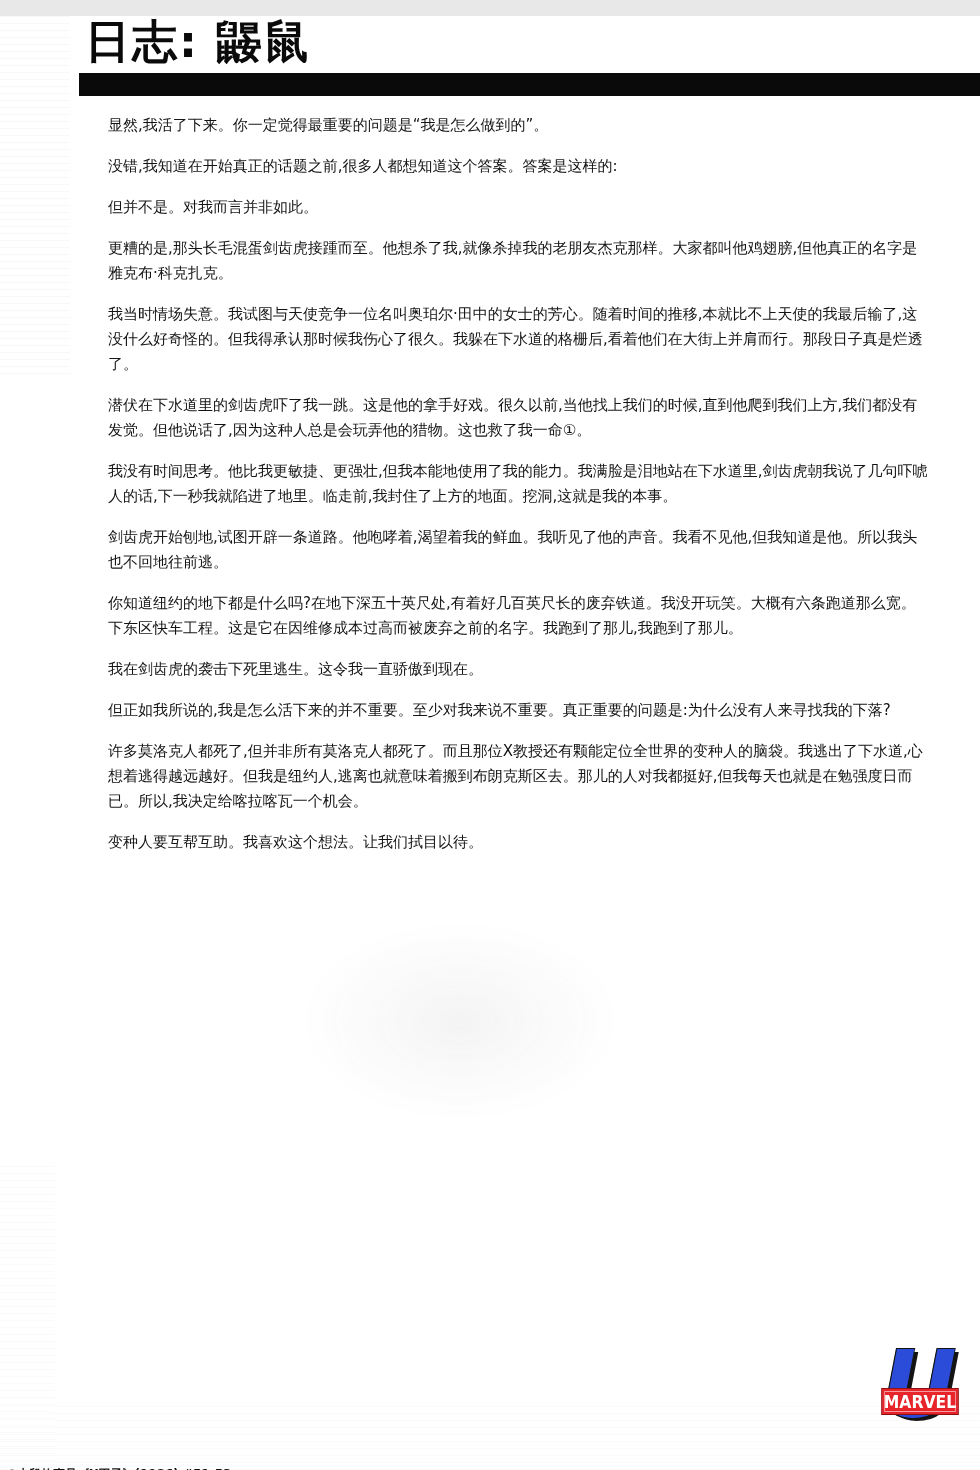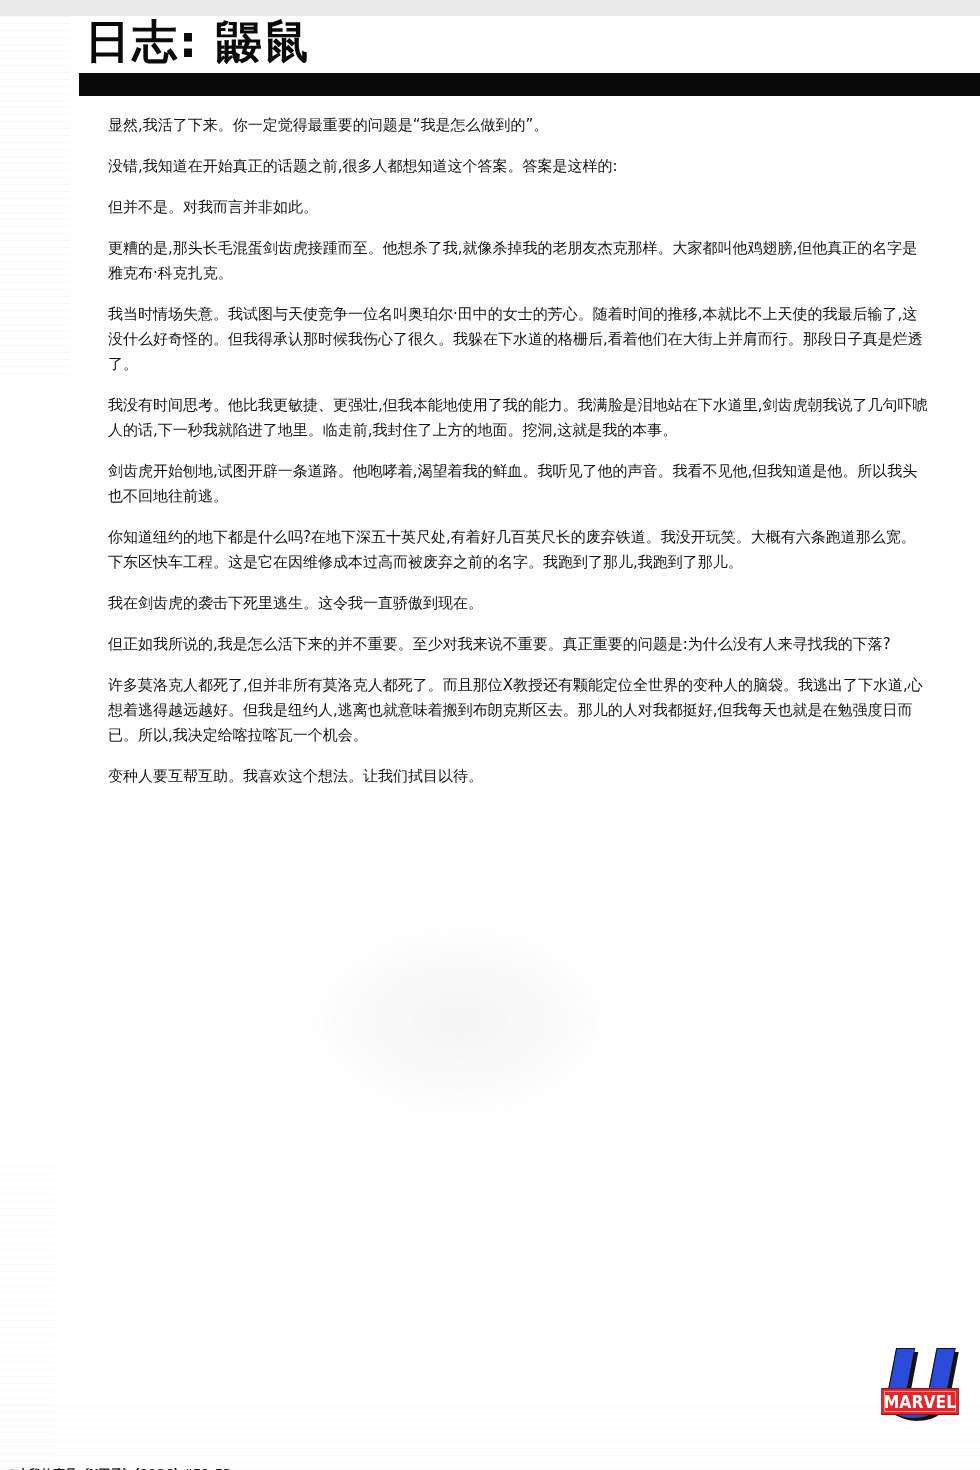--- a/index.html
+++ b/index.html
@@ -126,20 +126,21 @@
 
   <h1 class="page-title">日志: 鼹鼠</h1>
   <div class="title-bar"></div>
 
   <div class="journal-body">
     <p>显然,我活了下来。你一定觉得最重要的问题是“我是怎么做到的”。</p>
     <p>没错,我知道在开始真正的话题之前,很多人都想知道这个答案。答案是这样的:</p>
     <p>但并不是。对我而言并非如此。</p>
     <p>更糟的是,那头长毛混蛋剑齿虎接踵而至。他想杀了我,就像杀掉我的老朋友杰克那样。大家都叫他鸡翅膀,但他真正的名字是雅克布·科克扎克。</p>
     <p>我当时情场失意。我试图与天使竞争一位名叫奥珀尔·田中的女士的芳心。随着时间的推移,本就比不上天使的我最后输了,这没什么好奇怪的。但我得承认那时候我伤心了很久。我躲在下水道的格栅后,看着他们在大街上并肩而行。那段日子真是烂透了。</p>
+    <p>潜伏在下水道里的剑齿虎吓了我一跳。这是他的拿手好戏。很久以前,当他找上我们的时候,直到他爬到我们上方,我们都没有发觉。但他说话了,因为这种人总是会玩弄他的猎物。这也救了我一命①。</p>
     <p>我没有时间思考。他比我更敏捷、更强壮,但我本能地使用了我的能力。我满脸是泪地站在下水道里,剑齿虎朝我说了几句吓唬人的话,下一秒我就陷进了地里。临走前,我封住了上方的地面。挖洞,这就是我的本事。</p>
     <p>剑齿虎开始刨地,试图开辟一条道路。他咆哮着,渴望着我的鲜血。我听见了他的声音。我看不见他,但我知道是他。所以我头也不回地往前逃。</p>
     <p>你知道纽约的地下都是什么吗?在地下深五十英尺处,有着好几百英尺长的废弃铁道。我没开玩笑。大概有六条跑道那么宽。下东区快车工程。这是它在因维修成本过高而被废弃之前的名字。我跑到了那儿,我跑到了那儿。</p>
     <p>我在剑齿虎的袭击下死里逃生。这令我一直骄傲到现在。</p>
     <p>但正如我所说的,我是怎么活下来的并不重要。至少对我来说不重要。真正重要的问题是:为什么没有人来寻找我的下落?</p>
     <p>许多莫洛克人都死了,但并非所有莫洛克人都死了。而且那位X教授还有颗能定位全世界的变种人的脑袋。我逃出了下水道,心想着逃得越远越好。但我是纽约人,逃离也就意味着搬到布朗克斯区去。那儿的人对我都挺好,但我每天也就是在勉强度日而已。所以,我决定给喀拉喀瓦一个机会。</p>
     <p>变种人要互帮互助。我喜欢这个想法。让我们拭目以待。</p>
   </div>
 
   <div class="marvel-u-logo">

